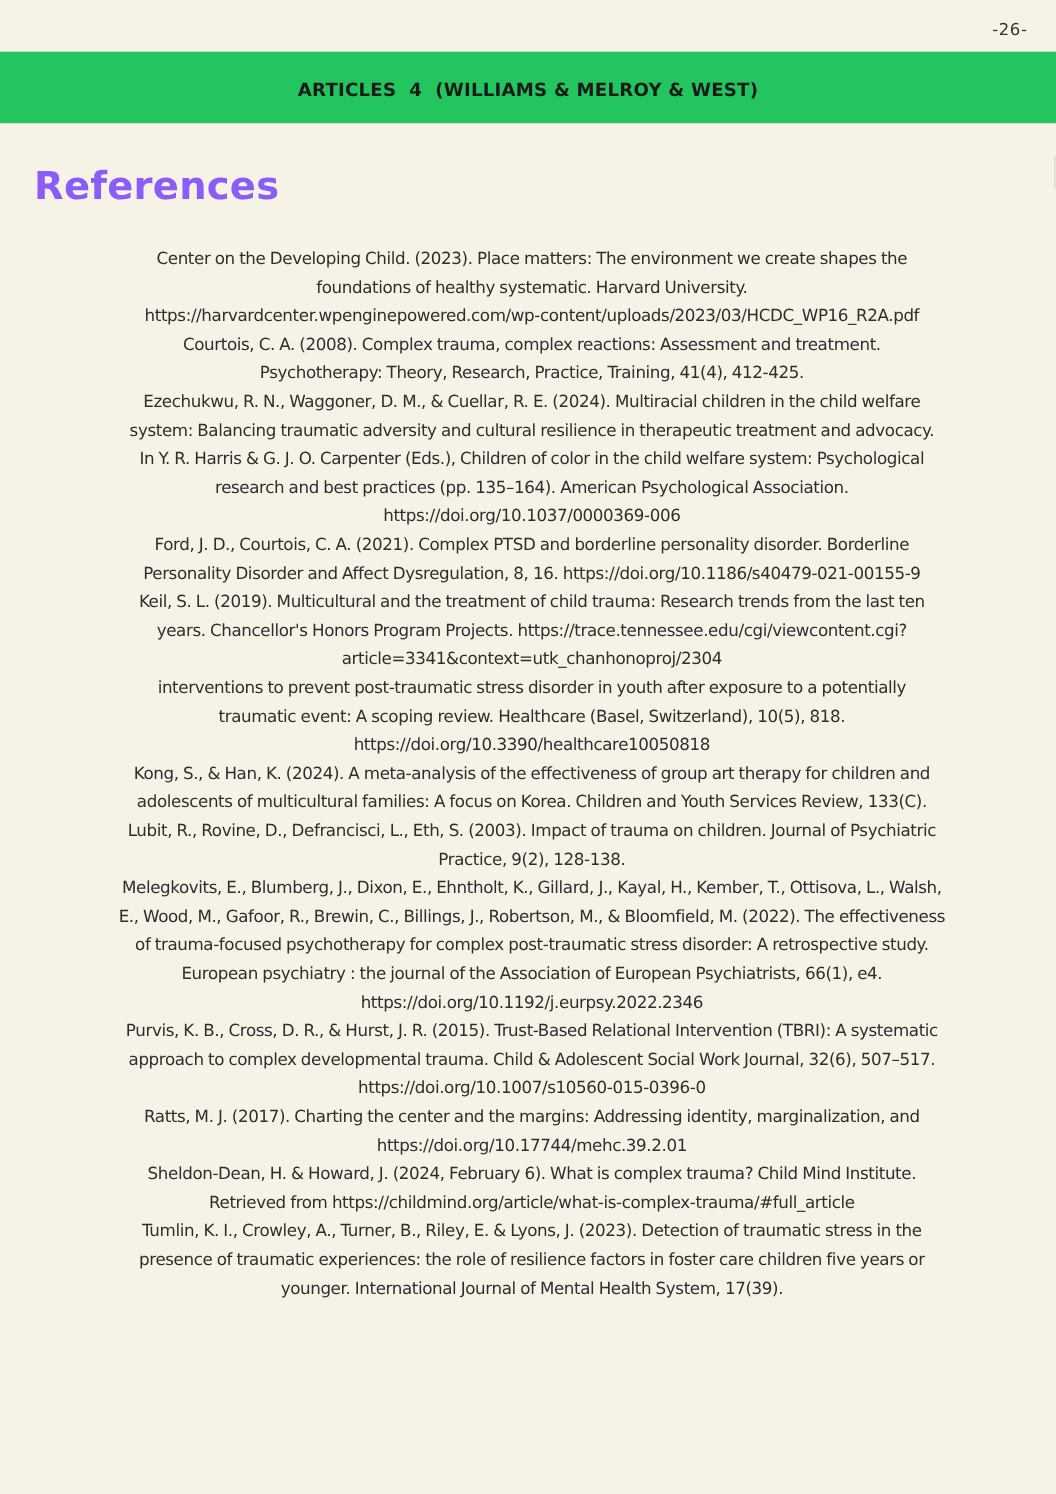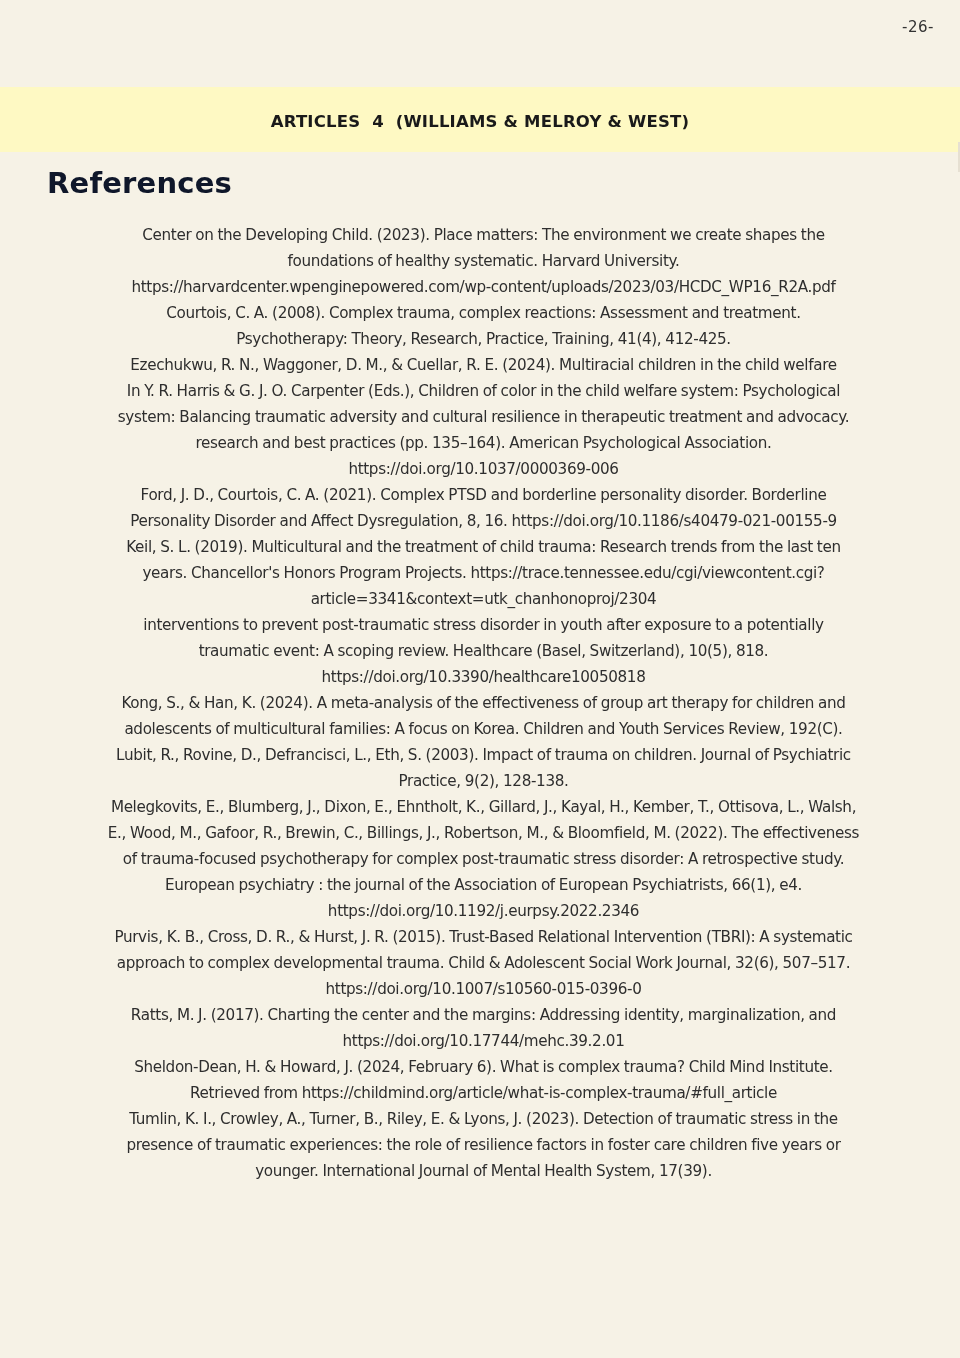--- a/index.html
+++ b/index.html
@@ -22,45 +22,44 @@
       font-size: 15px;
       color: #333333;
       letter-spacing: 0.5px;
     }
     .header-band {
       position: absolute;
       top: 47px;
       left: 0;
       width: 960px;
       height: 65px;
-      background: #fef9c3;
+      background: #22c55e;
       display: flex;
       align-items: center;
       justify-content: center;
-      margin-top: 40px;
     }
     .header-title {
       font-family: "DejaVu Sans", sans-serif;
       font-weight: bold;
       font-size: 16.5px;
       color: #1a1a1a;
       letter-spacing: 0.2px;
       white-space: pre;
       margin-top: 4px;
     }
     .section-title {
       position: absolute;
       top: 150px;
       left: 31px;
       font-family: "DejaVu Sans", sans-serif;
       font-weight: bold;
-      font-size: 29px;
-      color: #0f172a;
+      font-size: 35px;
+      color: #8b5cf6;
       letter-spacing: 0.2px;
-      margin: 16px;
+      margin: 0;
     }
     .reference-list {
       position: absolute;
       top: 222px;
       left: 31px;
       width: 905px;
       list-style: none;
       margin: 0;
       padding: 0;
     }
@@ -104,42 +103,42 @@
       <span class="reference-line">Center on the Developing Child. (2023). Place matters: The environment we create shapes the</span>
       <span class="reference-line">foundations of healthy systematic. Harvard University.</span>
       <span class="reference-line">https://harvardcenter.wpenginepowered.com/wp-content/uploads/2023/03/HCDC_WP16_R2A.pdf</span>
     </li>
     <li class="reference-item">
       <span class="reference-line">Courtois, C. A. (2008). Complex trauma, complex reactions: Assessment and treatment.</span>
       <span class="reference-line">Psychotherapy: Theory, Research, Practice, Training, 41(4), 412-425.</span>
     </li>
     <li class="reference-item">
       <span class="reference-line">Ezechukwu, R. N., Waggoner, D. M., &amp; Cuellar, R. E. (2024). Multiracial children in the child welfare</span>
+      <span class="reference-line">system: Balancing traumatic adversity and cultural resilience in therapeutic treatment and advocacy.</span>
       <span class="reference-line">In Y. R. Harris &amp; G. J. O. Carpenter (Eds.), Children of color in the child welfare system: Psychological</span>
-      <span class="reference-line">system: Balancing traumatic adversity and cultural resilience in therapeutic treatment and advocacy.</span>
       <span class="reference-line">research and best practices (pp. 135–164). American Psychological Association.</span>
       <span class="reference-line">https://doi.org/10.1037/0000369-006</span>
     </li>
     <li class="reference-item">
       <span class="reference-line">Ford, J. D., Courtois, C. A. (2021). Complex PTSD and borderline personality disorder. Borderline</span>
       <span class="reference-line">Personality Disorder and Affect Dysregulation, 8, 16. https://doi.org/10.1186/s40479-021-00155-9</span>
     </li>
     <li class="reference-item">
       <span class="reference-line">Keil, S. L. (2019). Multicultural and the treatment of child trauma: Research trends from the last ten</span>
       <span class="reference-line">years. Chancellor's Honors Program Projects. https://trace.tennessee.edu/cgi/viewcontent.cgi?</span>
       <span class="reference-line">article=3341&amp;context=utk_chanhonoproj/2304</span>
     </li>
     <li class="reference-item">
       <span class="reference-line">interventions to prevent post-traumatic stress disorder in youth after exposure to a potentially</span>
       <span class="reference-line">traumatic event: A scoping review. Healthcare (Basel, Switzerland), 10(5), 818.</span>
       <span class="reference-line">https://doi.org/10.3390/healthcare10050818</span>
     </li>
     <li class="reference-item">
       <span class="reference-line">Kong, S., &amp; Han, K. (2024). A meta-analysis of the effectiveness of group art therapy for children and</span>
-      <span class="reference-line">adolescents of multicultural families: A focus on Korea. Children and Youth Services Review, 192(C).</span>
+      <span class="reference-line">adolescents of multicultural families: A focus on Korea. Children and Youth Services Review, 133(C).</span>
     </li>
     <li class="reference-item">
       <span class="reference-line">Lubit, R., Rovine, D., Defrancisci, L., Eth, S. (2003). Impact of trauma on children. Journal of Psychiatric</span>
       <span class="reference-line">Practice, 9(2), 128-138.</span>
     </li>
     <li class="reference-item">
       <span class="reference-line">Melegkovits, E., Blumberg, J., Dixon, E., Ehntholt, K., Gillard, J., Kayal, H., Kember, T., Ottisova, L., Walsh,</span>
       <span class="reference-line">E., Wood, M., Gafoor, R., Brewin, C., Billings, J., Robertson, M., &amp; Bloomfield, M. (2022). The effectiveness</span>
       <span class="reference-line">of trauma-focused psychotherapy for complex post-traumatic stress disorder: A retrospective study.</span>
       <span class="reference-line">European psychiatry : the journal of the Association of European Psychiatrists, 66(1), e4.</span>

